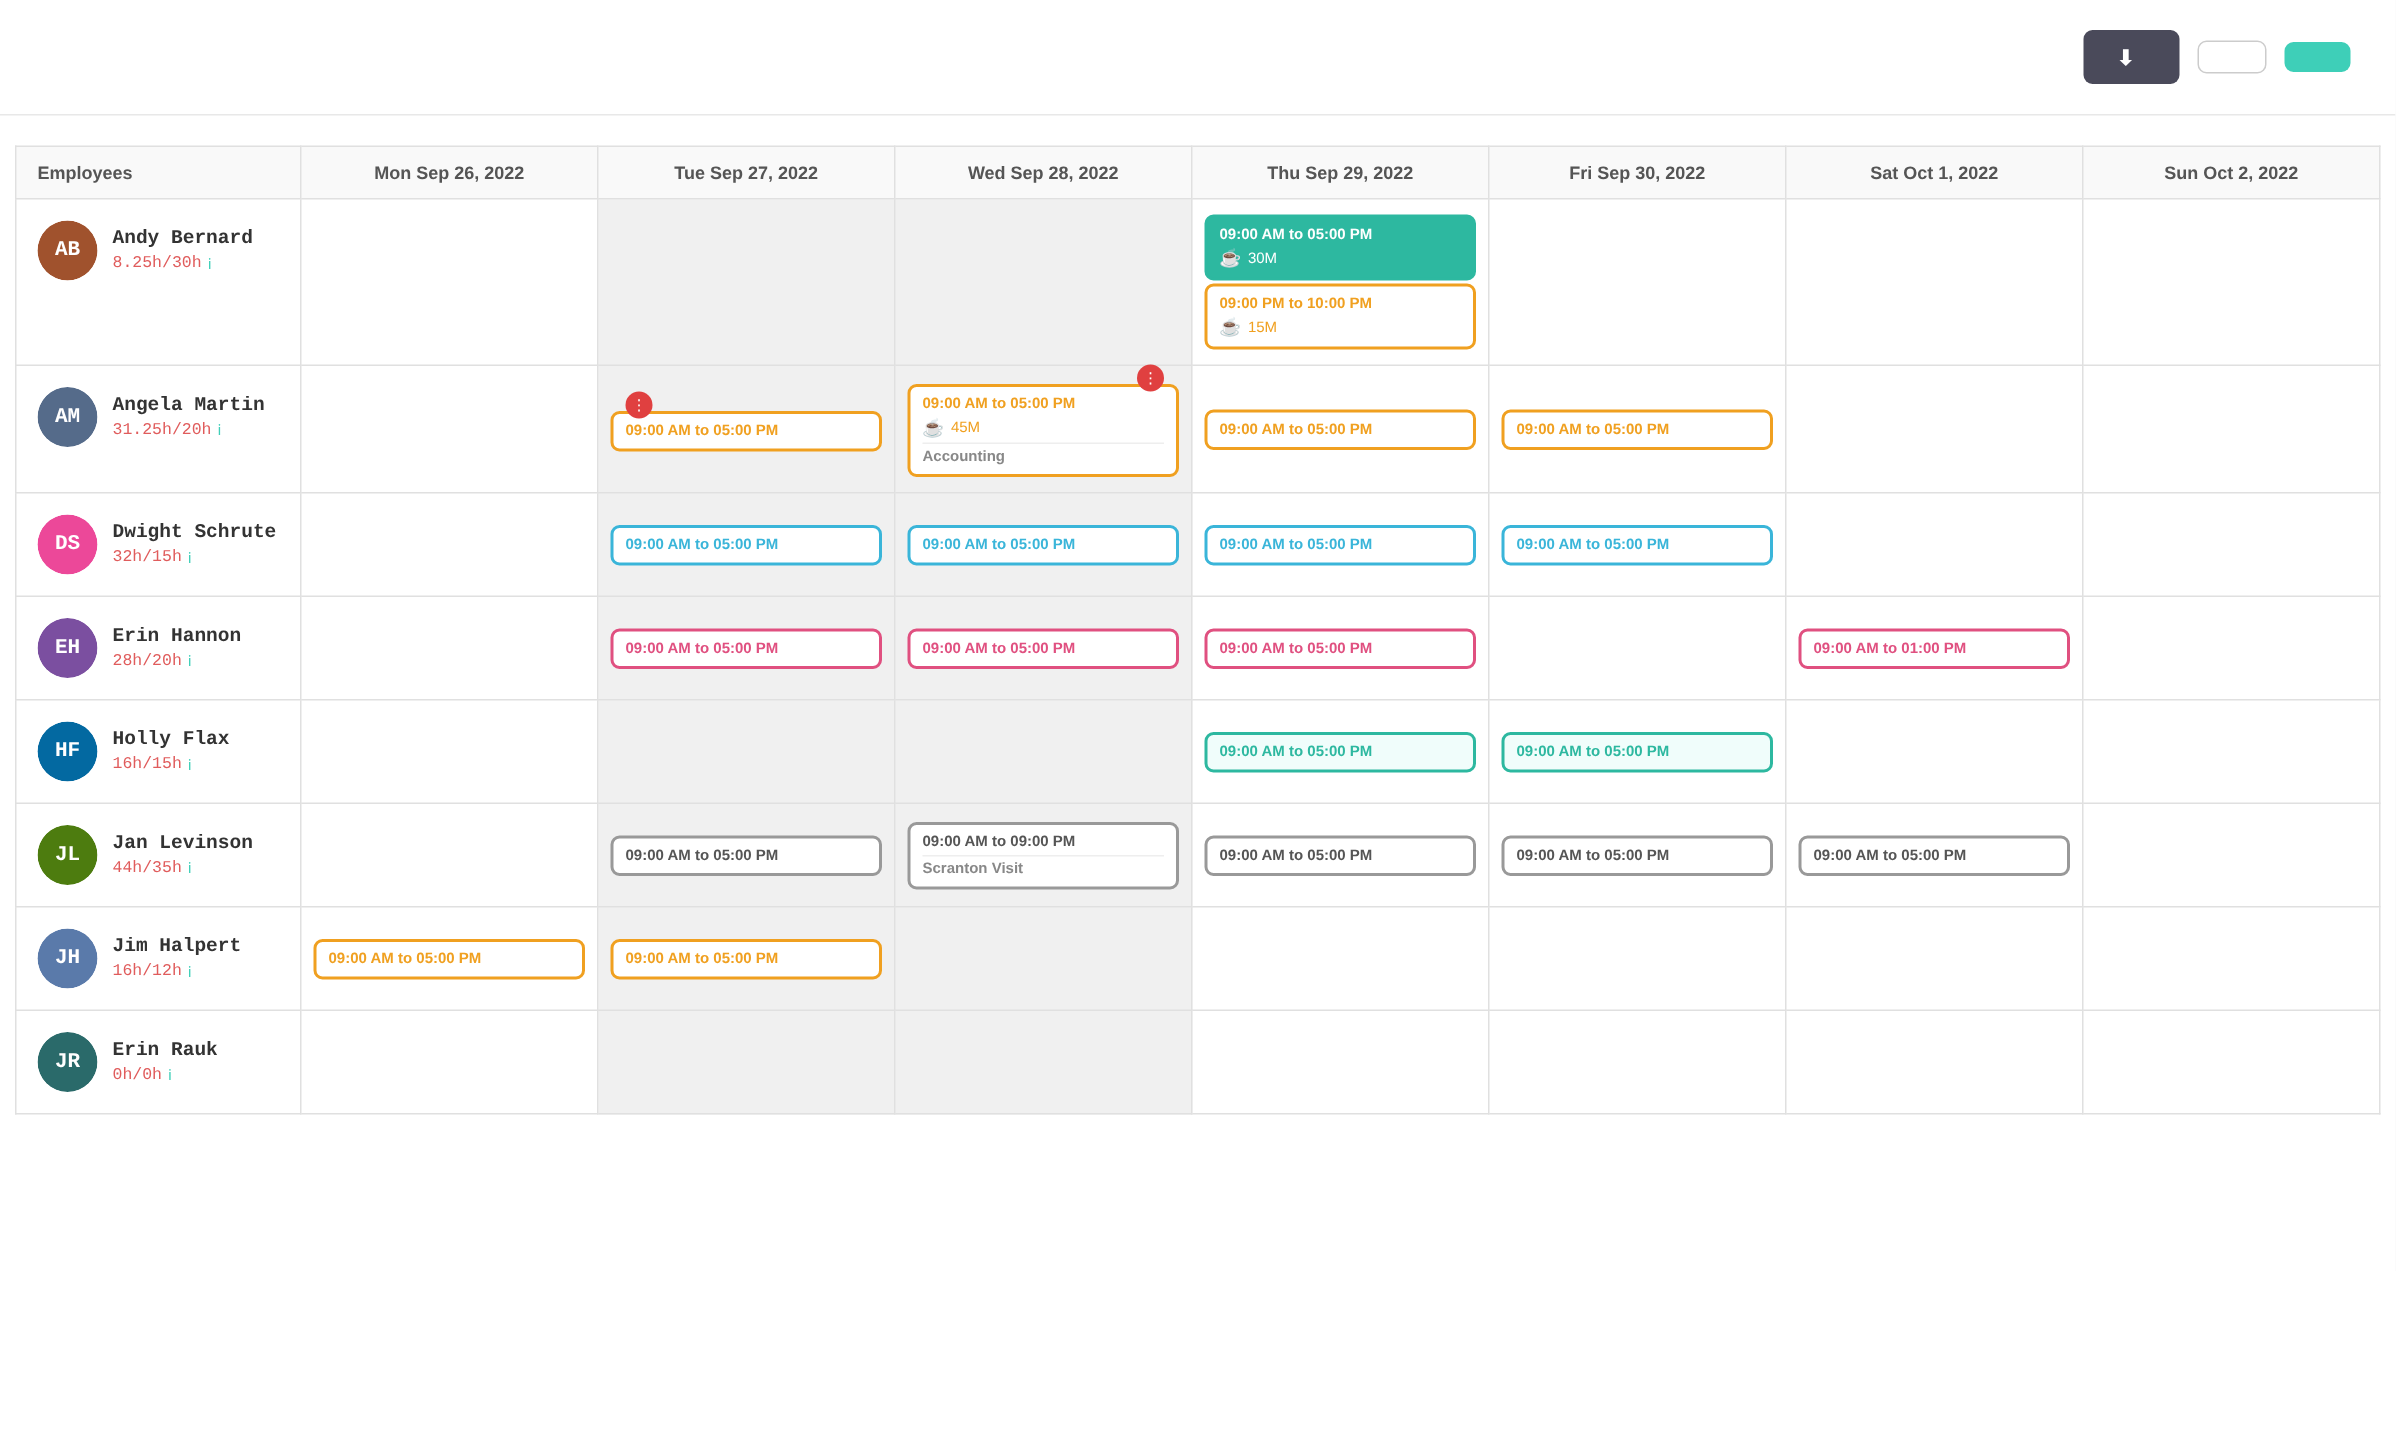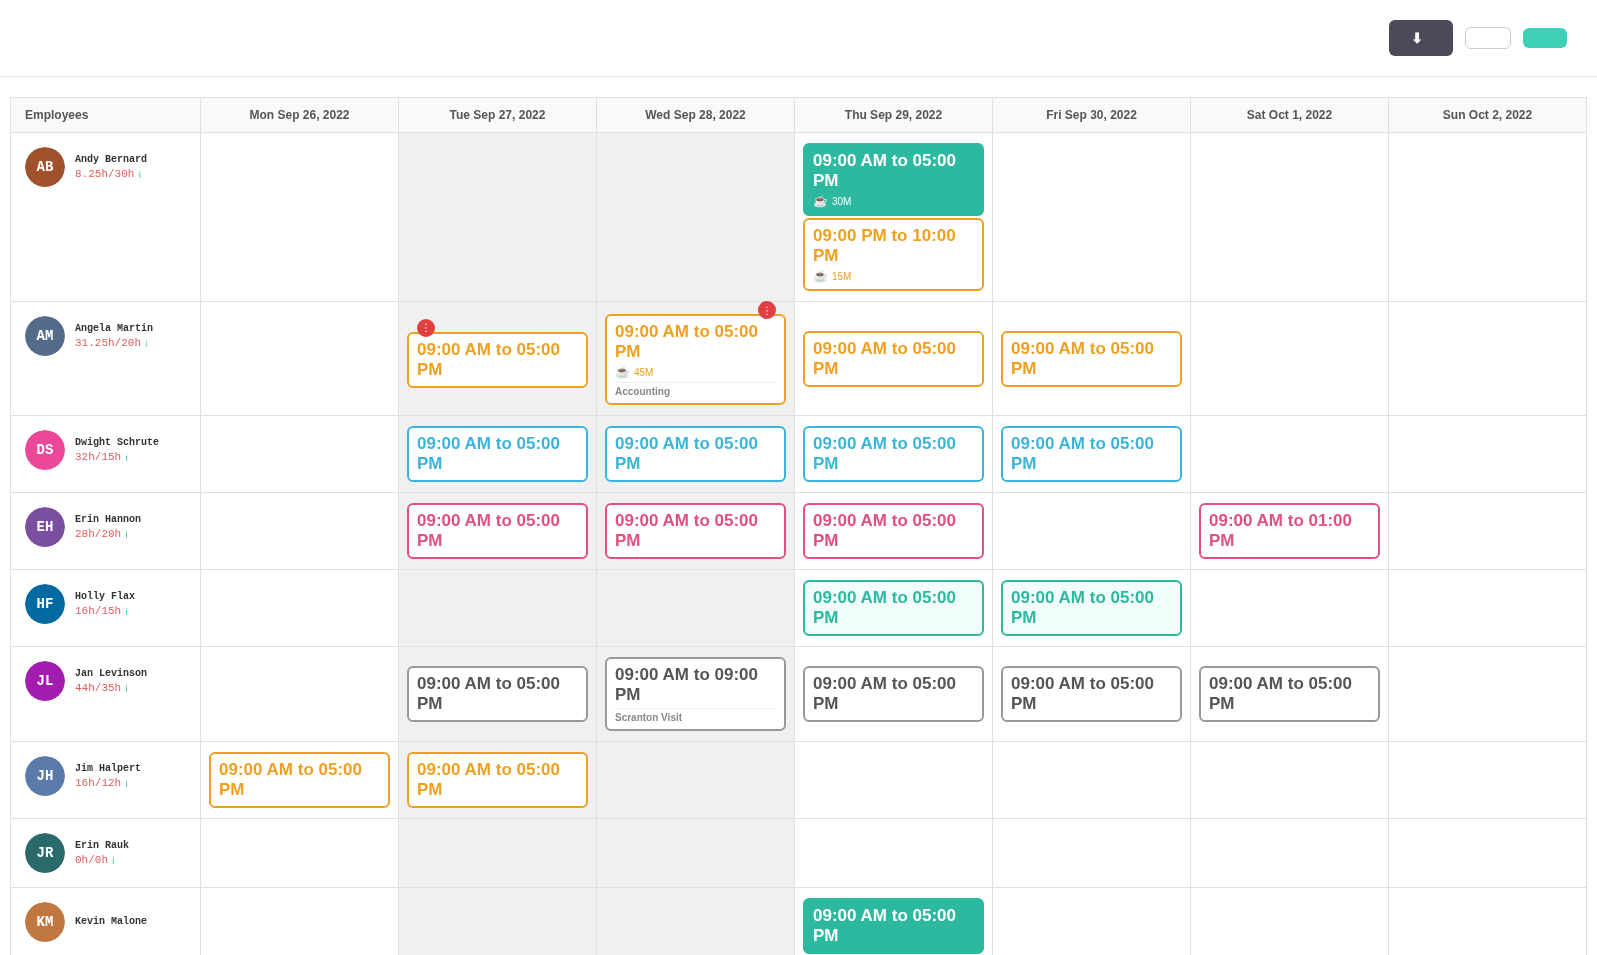--- a/index.html
+++ b/index.html
@@ -22,44 +22,44 @@
     .rota-table th { background: #f9f9f9; font-size: 12px; font-weight: 600; color: #555; padding: 10px 14px; text-align: center; }
     .rota-table th.employee-col { text-align: left; width: 190px; margin-left: 33px; }
     .rota-table td.employee-cell { padding: 14px; background: #fff; width: 190px; }
     .rota-table td.day-cell { padding: 8px; min-height: 80px; background: #fff; vertical-align: middle; }
     .rota-table td.day-cell.highlighted { background: #f0f0f0; }
 
     
     .employee-info { display: flex; align-items: center; gap: 10px; font-family: Liberation Mono, monospace; }
     .avatar { width: 40px; height: 40px; border-radius: 50%; overflow: hidden; flex-shrink: 0; }
     .avatar-img { width: 100%; height: 100%; object-fit: cover; display: flex; align-items: center; justify-content: center; font-size: 14px; font-weight: 700; color: #fff; border-radius: 50%; }
-    .employee-name { font-size: 10px; font-weight: 700; color: #333; }
+    .employee-name { font-size: 13px; font-weight: 700; color: #333; }
     .employee-hours { font-size: 11px; color: #e05c5c; margin-top: 2px; display: flex; align-items: center; gap: 4px; }
     .employee-hours .info-icon { color: #3ecfb8; font-size: 10px; }
 
     
     .shift-card { border-radius: 6px; border: 2px solid; padding: 6px 8px; font-size: 11px; font-weight: 600; margin: 2px 0; position: relative; background: #fff; cursor: pointer; }
     .shift-card.orange { border-color: #f0a020; color: #f0a020; }
     .shift-card.blue { border-color: #3ab5d9; color: #3ab5d9; }
     .shift-card.pink { border-color: #e05080; color: #e05080; }
     .shift-card.teal { border-color: #2db8a0; color: #2db8a0; background: #f0fdfb; }
     .shift-card.teal-filled { border-color: #2db8a0; background: #2db8a0; color: #fff; }
     .shift-card.gray { border-color: #999; color: #555; }
-    .shift-time { font-size: 17px; font-weight: 600; }
+    .shift-time { font-size: 10px; font-weight: 600; }
     .shift-break { display: flex; align-items: center; gap: 4px; font-size: 10px; margin-top: 3px; font-weight: 500; }
     .shift-break .coffee-icon { font-size: 12px; }
     .shift-tag { font-size: 10px; color: #888; margin-top: 3px; border-top: 1px solid #eee; padding-top: 3px; }
 
     
     .av-andy { background: #a0522d; }
     .av-angela { background: #556b8a; }
     .av-dwight { background: #ec4899; }
     .av-erin { background: #7b4fa0; }
     .av-holly { background: #0369a1; }
-    .av-jan { background: #a21caf; }
+    .av-jan { background: #4d7c0f; }
     .av-jim { background: #5a7aaa; }
     .av-john { background: #2a6a6a; }
     .av-kevin { background: #c07840; }
   </style>
 </head>
 <body>
 
 <div class="page-wrapper">
 
   <div class="header">
@@ -353,40 +353,16 @@
               </div>
             </td>
             <td class="day-cell"></td>
             <td class="day-cell highlighted"></td>
             <td class="day-cell highlighted"></td>
             <td class="day-cell"></td>
             <td class="day-cell"></td>
             <td class="day-cell"></td>
             <td class="day-cell"></td>
           </tr>
-          <tr>
-            <td class="employee-cell">
-              <div class="employee-info">
-                <div class="avatar">
-                  <div class="avatar-img av-kevin">KM</div>
-                </div>
-                <div>
-                  <div class="employee-name">Kevin Malone</div>
-                  <div class="employee-hours"></div>
-                </div>
-              </div>
-            </td>
-            <td class="day-cell"></td>
-            <td class="day-cell highlighted"></td>
-            <td class="day-cell highlighted"></td>
-            <td class="day-cell">
-              <div class="shift-card teal-filled">
-                <div class="shift-time">09:00 AM to 05:00 PM</div>
-              </div>
-            </td>
-            <td class="day-cell"></td>
-            <td class="day-cell"></td>
-            <td class="day-cell"></td>
-          </tr>
         </tbody>
     </table>
   </div>
 </div>
 
 </body></html>

